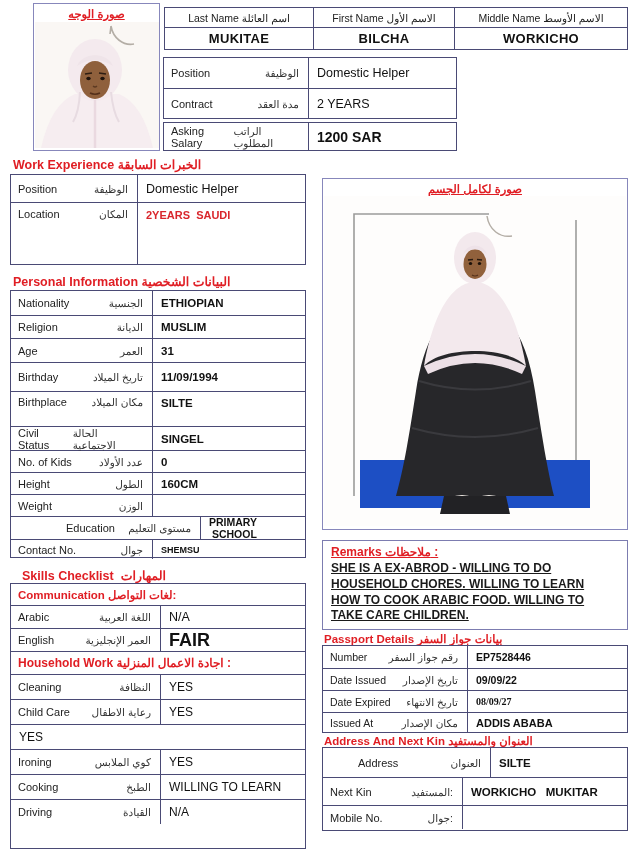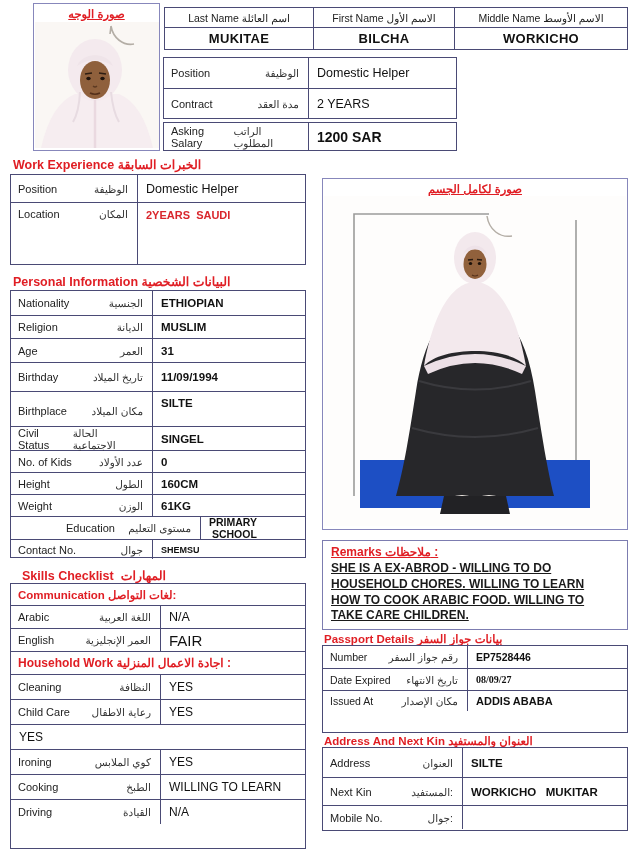--- a/index.html
+++ b/index.html
@@ -137,21 +137,21 @@
     <div class="val">31</div>
   </div>
   <div class="r" style="height:29px;">
     <div class="lab" style="width:142px;">
         <span>Birthday</span>
         <span class="ar">تاريخ الميلاد</span>
       </div>
     <div class="val">11/09/1994</div>
   </div>
   <div class="r" style="height:35px;align-items:flex-start;">
-    <div class="lab" style="width:142px;align-items:center;padding-top:4px;">
+    <div class="lab" style="width:142px;align-items:flex-start;padding-top:4px;">
         <span>Birthplace</span>
         <span class="ar">مكان الميلاد</span>
       </div>
     <div class="val" style="align-items:flex-start;padding-top:5px;">SILTE</div>
   </div>
   <div class="r" style="height:24px;">
     <div class="lab" style="width:142px;">
         <span>Civil Status</span>
         <span class="ar">الحالة الاجتماعية</span>
       </div>
@@ -169,21 +169,20 @@
         <span>Height</span>
         <span class="ar">الطول</span>
       </div>
     <div class="val">160CM</div>
   </div>
   <div class="r" style="height:22px;">
     <div class="lab" style="width:142px;">
         <span>Weight</span>
         <span class="ar">الوزن</span>
       </div>
-    <div class="val">61KG</div>
   </div>
   <div class="r" style="height:23px;">
     <div class="lab" style="width:142px;margin-left:48px;">
         <span>Education</span>
         <span class="ar">مستوى التعليم</span>
       </div>
     <div class="val" style="font-size:10.5px;">PRIMARY &nbsp;SCHOOL</div>
   </div>
   <div class="r" style="height:20px;">
     <div class="lab" style="width:142px;">
@@ -202,21 +201,21 @@
         <span>Arabic</span>
         <span class="ar">اللغة العربية</span>
       </div>
     <div class="val" style="font-weight:normal;font-size:12.5px;">N/A</div>
   </div>
   <div class="r" style="height:23px;">
     <div class="lab" style="width:150px;">
         <span>English</span>
         <span class="ar">العمر الإنجليزية</span>
       </div>
-    <div class="val" style="font-weight:normal;font-size:15px;">FAIR</div>
+    <div class="val" style="font-weight:bold;font-size:18px;">FAIR</div>
   </div>
   <div class="r hdr-row" style="height:23px;font-size:12px;">Household Work اجادة الاعمال المنزلية :</div>
   <div class="r" style="height:25px;">
     <div class="lab" style="width:150px;">
         <span>Cleaning</span>
         <span class="ar">النظافة</span>
       </div>
     <div class="val" style="font-weight:normal;font-size:12px;">YES</div>
   </div>
   <div class="r" style="height:25px;">
@@ -291,38 +290,45 @@
 <div class="tbl" style="left:322px;top:645px;width:306px;height:88px;">
   <div class="r first" style="height:22px;">
     <div class="lab" style="width:145px;font-size:10.5px;">
         <span>Number</span>
         <span class="ar">رقم جواز السفر</span>
       </div>
     <div class="val" style="font-size:10.5px;">EP7528446</div>
   </div>
   <div class="r" style="height:22px;">
     <div class="lab" style="width:145px;font-size:10.5px;">
+        <span>Date Issued</span>
+        <span class="ar">تاريخ الإصدار</span>
+      </div>
+    <div class="val" style="font-size:10.5px;">09/09/22</div>
+  </div>
+  <div class="r" style="height:22px;">
+    <div class="lab" style="width:145px;font-size:10.5px;">
         <span>Date Expired</span>
         <span class="ar">تاريخ الانتهاء</span>
       </div>
     <div class="val" style="font-size:10px;font-family:Liberation Serif, serif;">08/09/27</div>
   </div>
   <div class="r" style="height:21px;">
     <div class="lab" style="width:145px;font-size:10.5px;">
         <span>Issued At</span>
         <span class="ar">مكان الإصدار</span>
       </div>
     <div class="val" style="font-size:11px;">ADDIS ABABA</div>
   </div>
 </div>
 
 <div class="abs title" style="left:324px;top:734px;font-size:11.5px;">Address And Next Kin العنوان والمستفيد</div>
 <div class="tbl" style="left:322px;top:747px;width:306px;height:84px;">
   <div class="r first" style="height:29px;">
-    <div class="lab" style="width:140px;">
+    <div class="lab" style="width:140px;margin-left:28px;">
         <span>Address</span>
         <span class="ar">العنوان</span>
       </div>
     <div class="val">SILTE</div>
   </div>
   <div class="r" style="height:28px;">
     <div class="lab" style="width:140px;">
         <span>Next Kin</span>
         <span class="ar">المستفيد:</span>
       </div>

